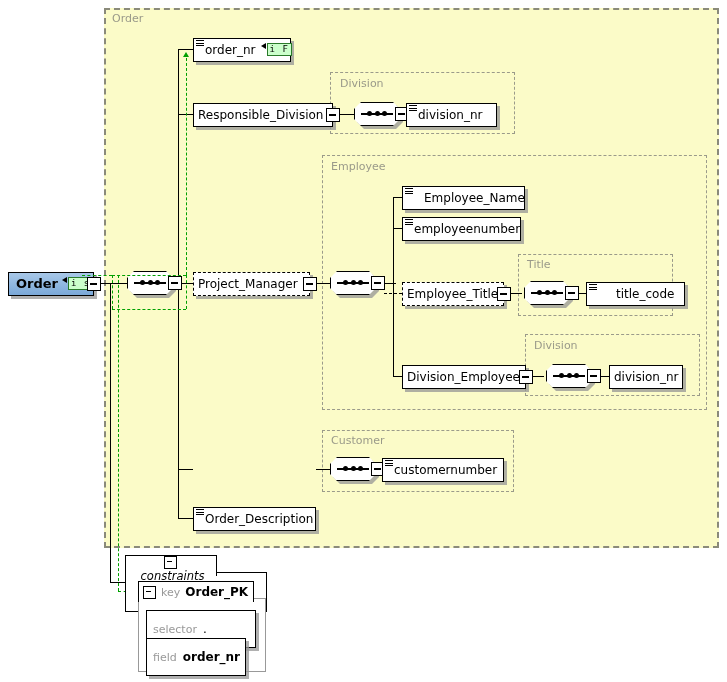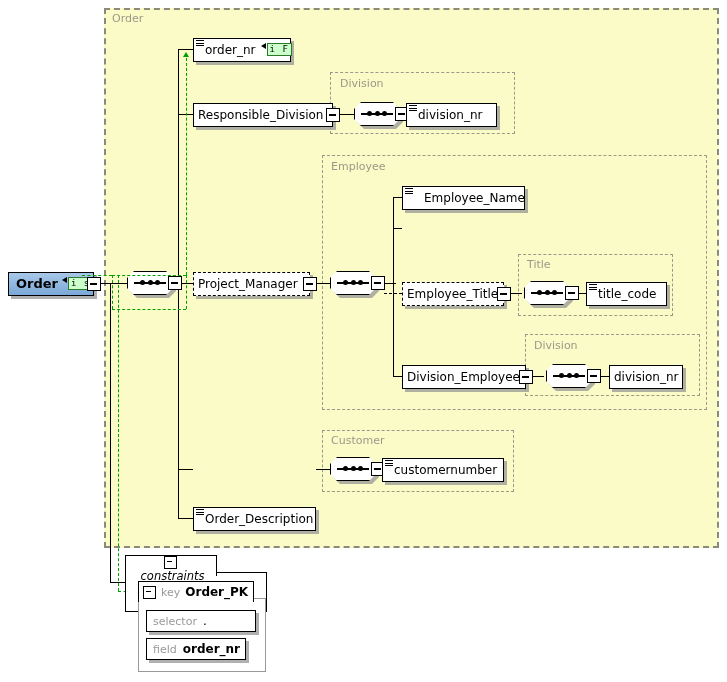--- a/index.html
+++ b/index.html
@@ -303,21 +303,21 @@
     z-index: 10;
   }
   .field-box {
     position: absolute;
     background: #ffffff;
     border: 1.5px solid #000;
     box-shadow: 3px 3px 0 0 rgba(150,150,150,0.75);
     height: 20px;
     display: flex;
     align-items: center;
-    padding: 0 6px;
+    padding: 8px 6px;
     z-index: 13;
     white-space: nowrap;
   }
   .field-box .kw {
     font-size: 11px;
     color: #999;
   }
   .field-box .val {
     font-size: 12px;
     font-weight: bold;
@@ -512,27 +512,35 @@
 
   <div class="node" style="left:402px; top:186px; width:104px; padding-left:17px;">
     <span class="elem-glyph">
         <i></i>
         <i></i>
         <i></i>
       </span>
     <span class="label">Employee_Name</span>
   </div>
 
+  <div class="node" style="left:402px; top:217px; width:110px; padding-left:7px;">
+    <span class="elem-glyph">
+        <i></i>
+        <i></i>
+        <i></i>
+      </span>
+    <span class="label">employeenumber</span>
+  </div>
 
   <div class="node optional" style="left:402px; top:282px; width:100px;">
     <span class="label">Employee_Title</span>
     <span class="expander"></span>
   </div>
 
-  <div class="node" style="left:586px; top:282px; width:72px; padding-left:7px;">
+  <div class="node" style="left:586px; top:282px; width:72px; padding-left:25px;">
     <span class="elem-glyph">
         <i></i>
         <i></i>
         <i></i>
       </span>
     <span class="label">title_code</span>
   </div>
 
   <div class="node" style="left:402px; top:365px; width:122px;">
     <span class="label">Division_Employee</span>

